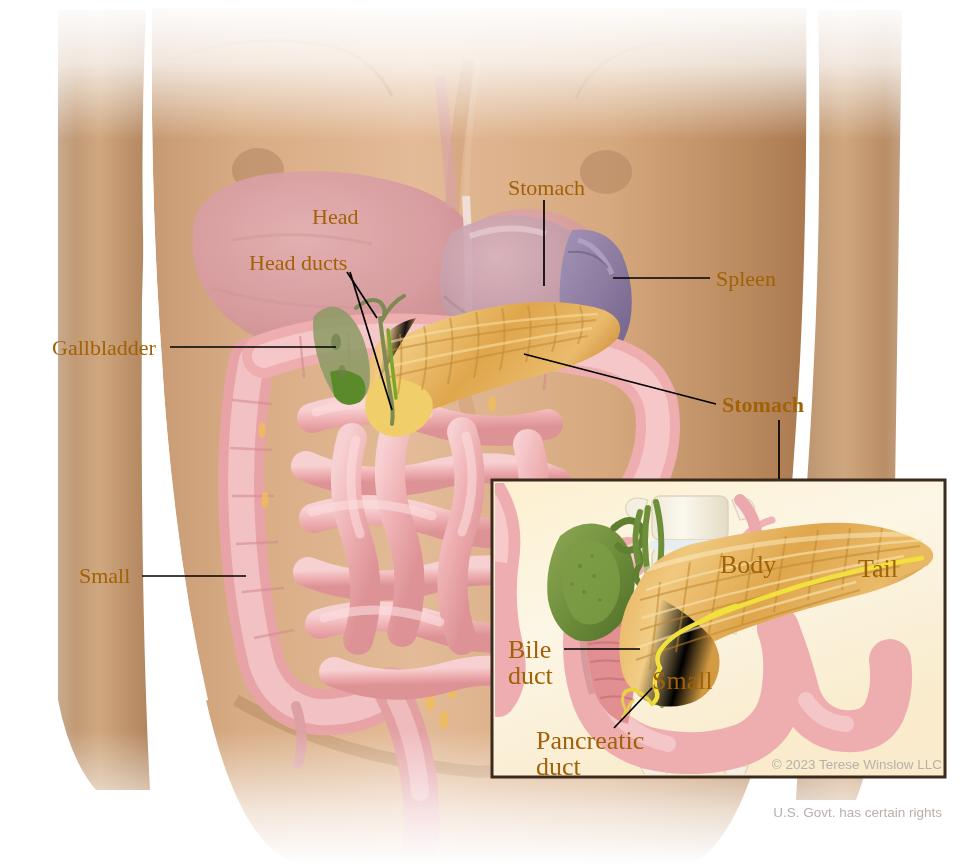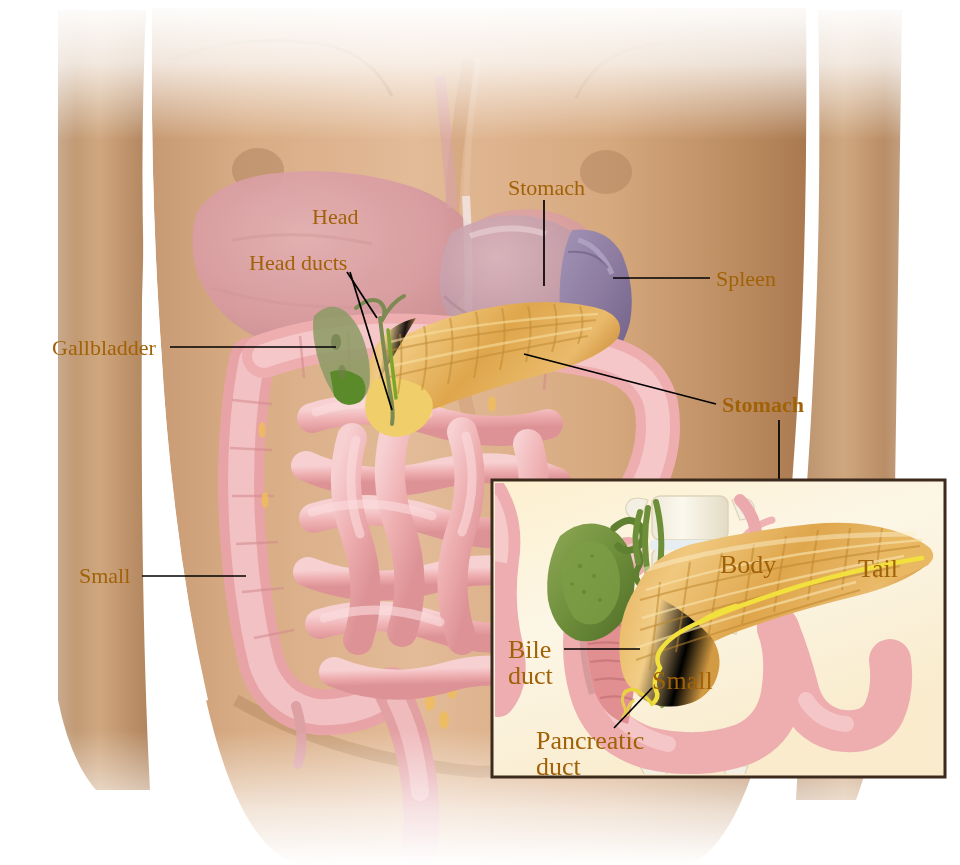--- a/index.html
+++ b/index.html
@@ -423,14 +423,18 @@
   <div class="lbl bold" style="left:722px;top:393px">Stomach</div>
 
   <div class="lbl inset" style="left:858px;top:556px">Tail</div>
   <div class="lbl inset" style="left:720px;top:552px">Body</div>
   <div class="lbl inset" style="left:652px;top:668px">Small</div>
   <div class="lbl inset" style="left:508px;top:637px">Bile
 duct</div>
   <div class="lbl inset" style="left:536px;top:728px">Pancreatic
 duct</div>
 
+  <div class="credit">
+    <div>© 2023 Terese Winslow LLC</div>
+    <div>U.S. Govt. has certain rights</div>
+  </div>
 
 </div>
 
 </body></html>

